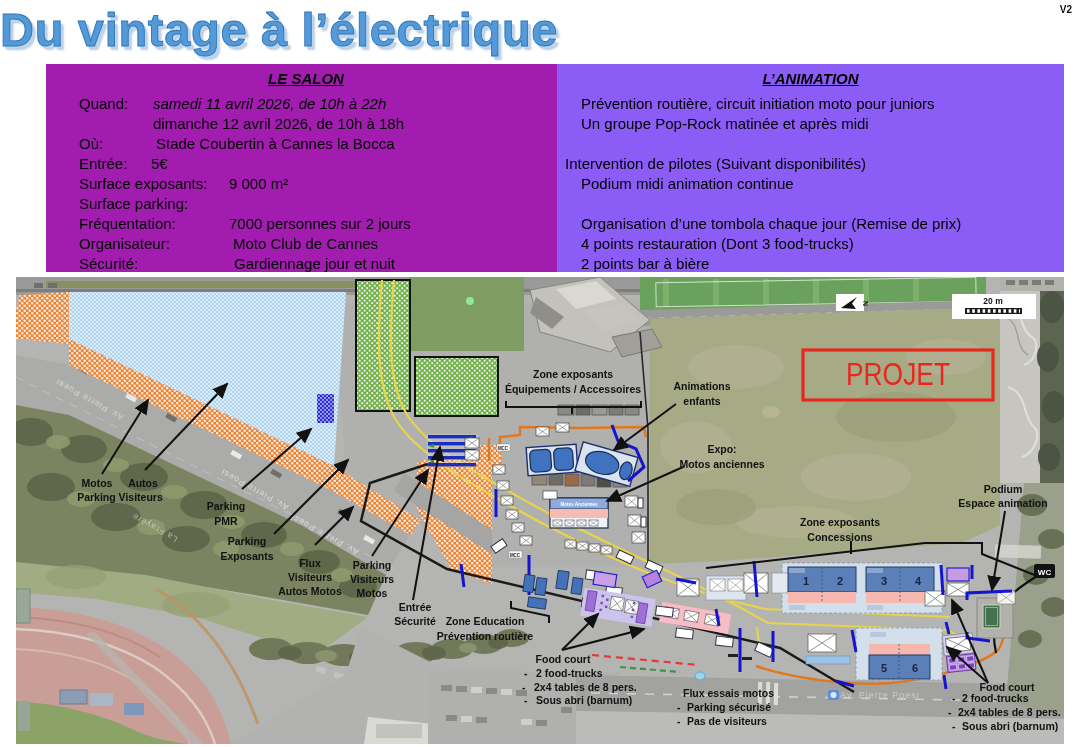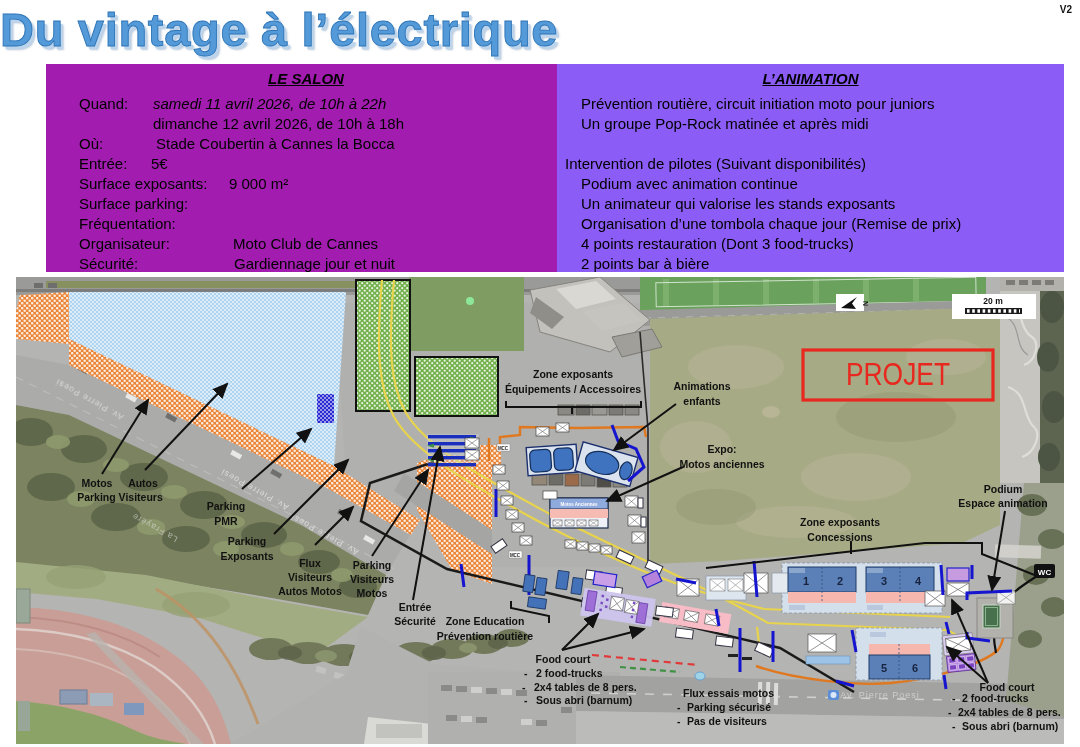--- a/index.html
+++ b/index.html
@@ -34,33 +34,33 @@
   <div class="ln" style="top:30px;left:107px;font-style:italic;">samedi 11 avril 2026, de 10h à 22h</div>
   <div class="ln" style="top:50px;left:107px;">dimanche 12 avril 2026, de 10h à 18h</div>
   <div class="ln" style="top:70px;left:33px;">Où:</div>
   <div class="ln" style="top:70px;left:110px;">Stade Coubertin à Cannes la Bocca</div>
   <div class="ln" style="top:90px;left:33px;">Entrée:</div>
   <div class="ln" style="top:90px;left:105px;">5€</div>
   <div class="ln" style="top:110px;left:33px;">Surface exposants:</div>
   <div class="ln" style="top:110px;left:183px;">9 000 m²</div>
   <div class="ln" style="top:130px;left:33px;">Surface parking:</div>
   <div class="ln" style="top:150px;left:33px;">Fréquentation:</div>
+  <div class="ln" style="top:150px;left:183px;">7000 personnes sur 2 jours</div>
   <div class="ln" style="top:170px;left:33px;text-align:center;">Organisateur:</div>
   <div class="ln" style="top:170px;left:187px;">Moto Club de Cannes</div>
   <div class="ln" style="top:190px;left:33px;">Sécurité:</div>
   <div class="ln" style="top:190px;left:188px;">Gardiennage jour et nuit</div>
 </div>
 
 <div id="box2" class="abs ibox">
   <h3>L’ANIMATION</h3>
   <div class="ln" style="top:30px;left:24px;">Prévention routière, circuit initiation moto pour juniors</div>
   <div class="ln" style="top:50px;left:24px;">Un groupe Pop-Rock matinée et après midi</div>
   <div class="ln" style="top:90px;left:8px;">Intervention de pilotes (Suivant disponibilités)</div>
-  <div class="ln" style="top:110px;left:24px;">Podium avec animation continue</div>
-  <div class="ln" style="top:130px;left:24px;">Un animateur qui valorise les stands exposants</div>
+  <div class="ln" style="top:110px;left:24px;">Podium midi animation continue</div>
   <div class="ln" style="top:150px;left:24px;">Organisation d’une tombola chaque jour (Remise de prix)</div>
   <div class="ln" style="top:170px;left:24px;">4 points restauration (Dont 3 food-trucks)</div>
   <div class="ln" style="top:190px;left:24px;">2 points bar à bière</div>
 </div>
 
 <svg id="map" class="abs" style="left:16px;top:277px;" width="1048" height="467" viewBox="0 0 1048 467">
 <defs>
   <pattern id="pblue" width="4" height="4" patternUnits="userSpaceOnUse">
     <rect width="4" height="4" fill="#aed4ef"></rect>
     <circle cx="1" cy="1" r="1" fill="#ecf5fc"></circle>

